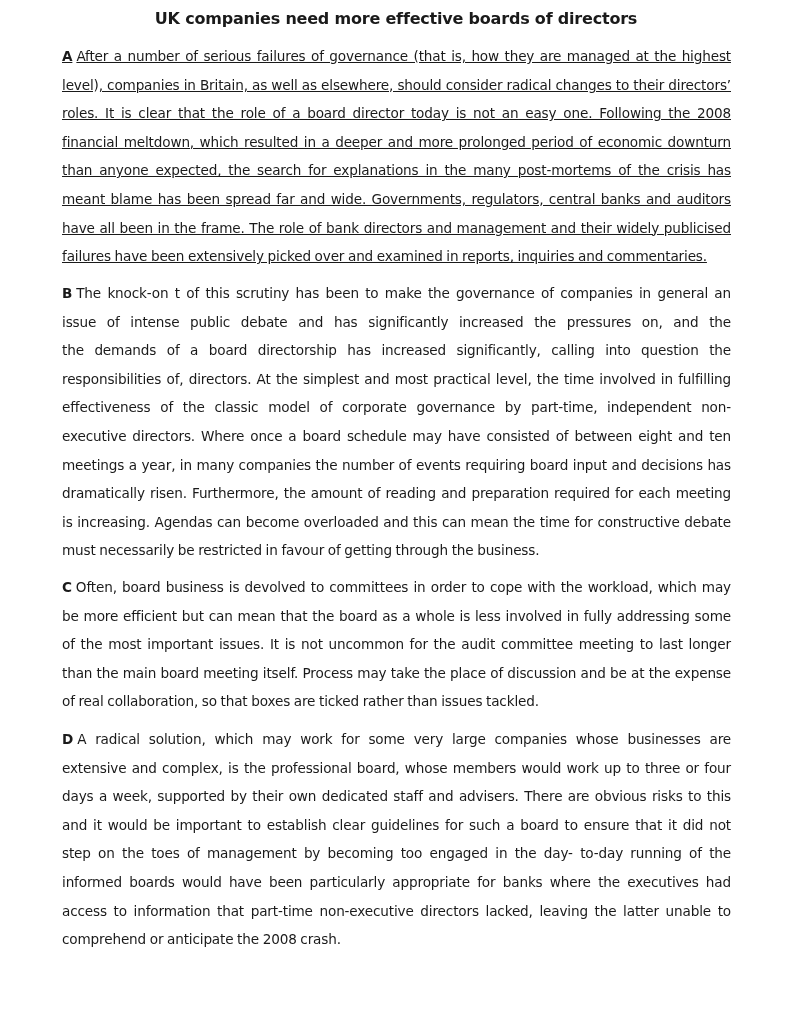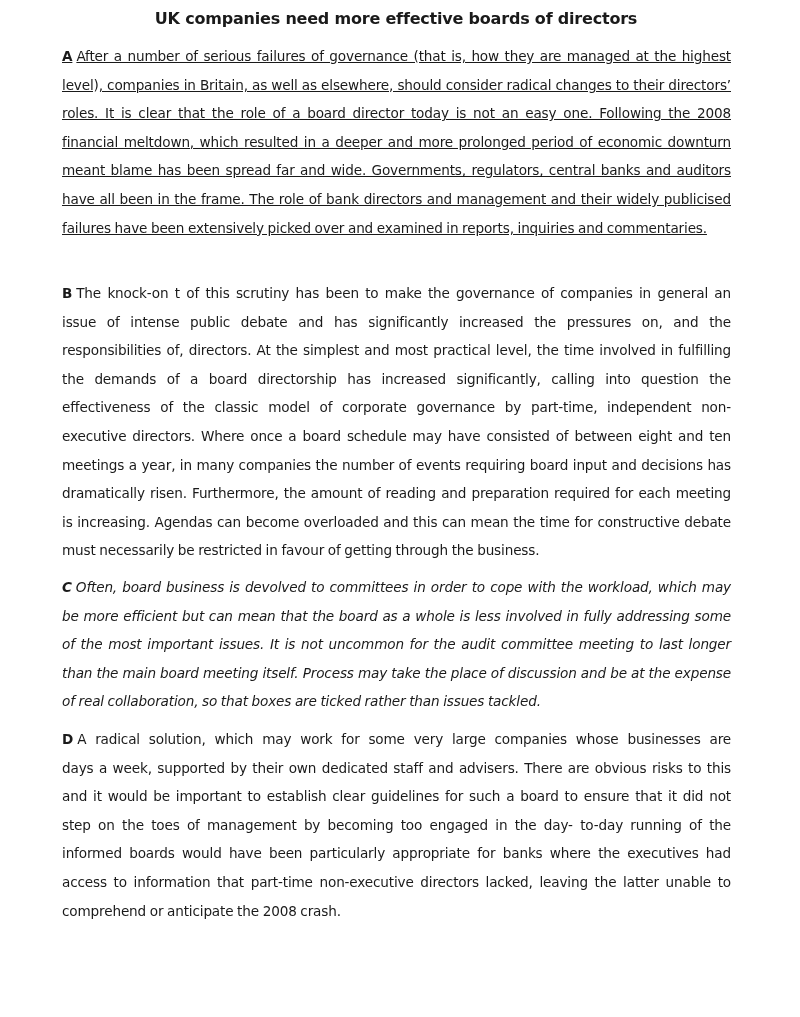--- a/index.html
+++ b/index.html
@@ -29,81 +29,87 @@
       <div class="line">
         <span class="lt"><span>level), companies in Britain, as well as elsewhere, should consider radical changes to their directors’</span></span>
       </div>
       <div class="line">
         <span class="lt"><span>roles. It is clear that the role of a board director today is not an easy one. Following the 2008</span></span>
       </div>
       <div class="line">
         <span class="lt"><span>financial meltdown, which resulted in a deeper and more prolonged period of economic downturn</span></span>
       </div>
       <div class="line">
+        <span class="lt"><span>than anyone expected, the search for explanations in the many post-mortems of the crisis has</span></span>
+      </div>
+      <div class="line">
         <span class="lt"><span>meant blame has been spread far and wide. Governments, regulators, central banks and auditors</span></span>
       </div>
       <div class="line">
         <span class="lt"><span>have all been in the frame. The role of bank directors and management and their widely publicised</span></span>
       </div>
       <div class="line last">
         <span class="lt"><span>failures have been extensively picked over and examined in reports, inquiries and commentaries.</span></span>
       </div>
     </div>
     <div class="para" style="top: 279px;">
       <div class="line">
         <span class="lt"><b class="lbl">B</b><span>The knock-on t of this scrutiny has been to make the governance of companies in general an</span></span>
       </div>
       <div class="line">
         <span class="lt"><span>issue of intense public debate and has significantly increased the pressures on, and the</span></span>
       </div>
       <div class="line">
-        <span class="lt"><span>responsibilities of, directors. At the simplest and most practical level, the time involved in fulfilling</span></span>
+        <span class="lt"><span>the demands of a board directorship has increased significantly, calling into question the</span></span>
       </div>
       <div class="line">
-        <span class="lt"><span>the demands of a board directorship has increased significantly, calling into question the</span></span>
+        <span class="lt"><span>responsibilities of, directors. At the simplest and most practical level, the time involved in fulfilling</span></span>
       </div>
       <div class="line">
         <span class="lt"><span>effectiveness of the classic model of corporate governance by part-time, independent non-</span></span>
       </div>
       <div class="line">
         <span class="lt"><span>executive directors. Where once a board schedule may have consisted of between eight and ten</span></span>
       </div>
       <div class="line">
         <span class="lt"><span>meetings a year, in many companies the number of events requiring board input and decisions has</span></span>
       </div>
       <div class="line">
         <span class="lt"><span>dramatically risen. Furthermore, the amount of reading and preparation required for each meeting</span></span>
       </div>
       <div class="line">
         <span class="lt"><span>is increasing. Agendas can become overloaded and this can mean the time for constructive debate</span></span>
       </div>
       <div class="line last">
         <span class="lt"><span>must necessarily be restricted in favour of getting through the business.</span></span>
       </div>
     </div>
-    <div class="para" style="top: 573px; font-style: italic;">
+    <div class="para" style="top: 573px;">
       <div class="line">
         <span class="lt"><b class="lbl">C</b><span>Often, board business is devolved to committees in order to cope with the workload, which may</span></span>
       </div>
       <div class="line">
         <span class="lt"><span>be more efficient but can mean that the board as a whole is less involved in fully addressing some</span></span>
       </div>
       <div class="line">
         <span class="lt"><span>of the most important issues. It is not uncommon for the audit committee meeting to last longer</span></span>
       </div>
       <div class="line">
         <span class="lt"><span>than the main board meeting itself. Process may take the place of discussion and be at the expense</span></span>
       </div>
       <div class="line last">
         <span class="lt"><span>of real collaboration, so that boxes are ticked rather than issues tackled.</span></span>
       </div>
     </div>
     <div class="para" style="top: 725px;">
       <div class="line">
         <span class="lt"><b class="lbl">D</b><span>A radical solution, which may work for some very large companies whose businesses are</span></span>
+      </div>
+      <div class="line">
+        <span class="lt"><span>extensive and complex, is the professional board, whose members would work up to three or four</span></span>
       </div>
       <div class="line">
         <span class="lt"><span>days a week, supported by their own dedicated staff and advisers. There are obvious risks to this</span></span>
       </div>
       <div class="line">
         <span class="lt"><span>and it would be important to establish clear guidelines for such a board to ensure that it did not</span></span>
       </div>
       <div class="line">
         <span class="lt"><span>step on the toes of management by becoming too engaged in the day- to-day running of the</span></span>
       </div>

